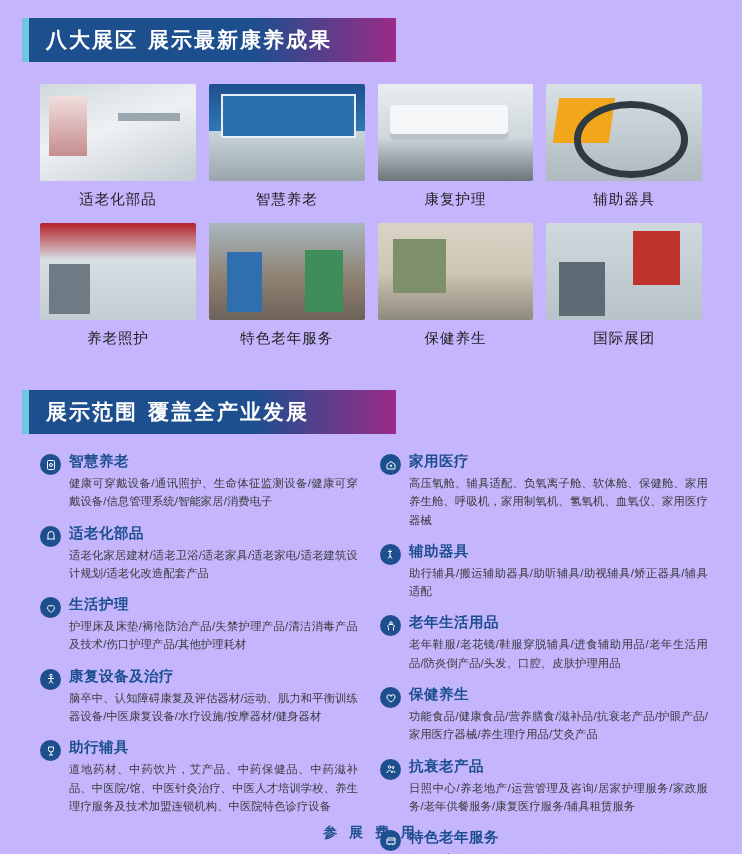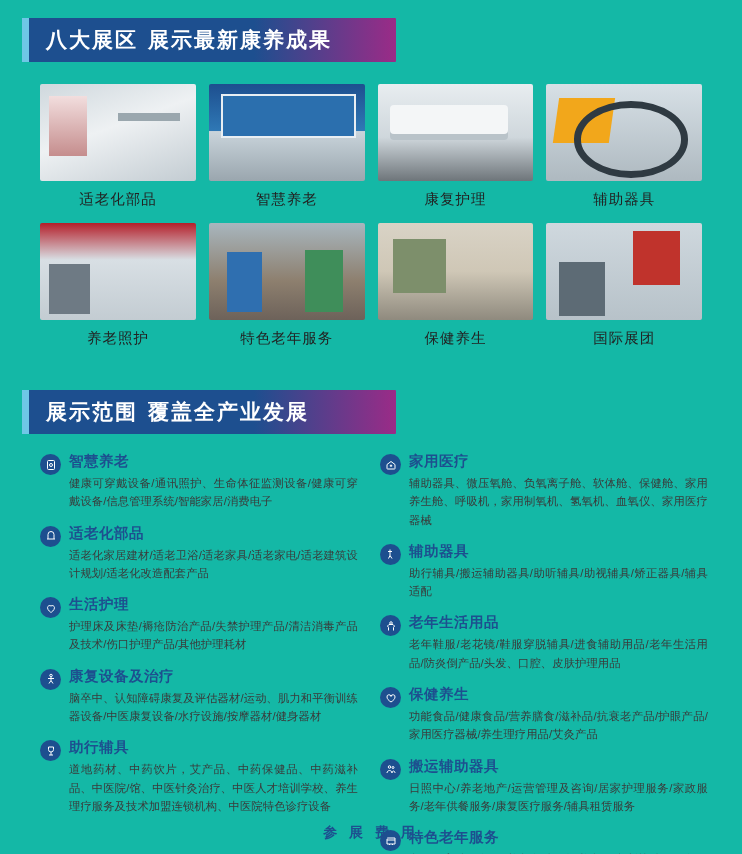--- a/index.html
+++ b/index.html
@@ -7,21 +7,21 @@
     margin: 0; padding: 0;
     width: 742px; height: 854px;
     background: #ffffff;
     font-family: "Liberation Sans", "DejaVu Sans", sans-serif;
   }
   .page {
     position: relative;
     width: 742px;
     height: 854px;
     overflow: hidden;
-    background: #14b8a6;
+    background: #c4b5fd;
   }
 
   
   .banner {
     position: relative;
     height: 44px;
     margin-left: 22px;
     width: 374px;
     background: linear-gradient(90deg, #1d4f8f 0%, #1d4f8f 62%, #9b2b87 100%);
     display: flex;
@@ -302,21 +302,21 @@
 
         <div class="entry">
           <span class="bullet">
             <svg width="12" height="12" viewBox="0 0 24 24" fill="none" stroke="#fff" stroke-width="2">
                 <path d="M4 11l8-6 8 6v8a1 1 0 01-1 1H5a1 1 0 01-1-1z"></path>
                 <path d="M12 11v5M9.5 13.5h5"></path>
               </svg>
           </span>
           <div class="entry-body">
             <div class="entry-title">家用医疗</div>
-            <div class="entry-desc">辅助器具、微压氧舱、负氧离子舱、软体舱、保健舱、家用养生舱、呼吸机，家用制氧机、氢氧机、血氧仪、家用医疗器械</div>
+            <div class="entry-desc">高压氧舱、辅具适配、负氧离子舱、软体舱、保健舱、家用养生舱、呼吸机，家用制氧机、氢氧机、血氧仪、家用医疗器械</div>
           </div>
         </div>
 
         <div class="entry">
           <span class="bullet">
             <svg width="12" height="12" viewBox="0 0 24 24" fill="none" stroke="#fff" stroke-width="2">
                 <path d="M10 3v12M10 15l-3 6M10 15l4 6M6 7h8"></path>
               </svg>
           </span>
           <div class="entry-body">
@@ -352,21 +352,21 @@
 
         <div class="entry">
           <span class="bullet">
             <svg width="12" height="12" viewBox="0 0 24 24" fill="none" stroke="#fff" stroke-width="2">
                 <circle cx="9" cy="8" r="2.5"></circle>
                 <circle cx="16" cy="9" r="2"></circle>
                 <path d="M4 20c0-3 2.5-5 5-5s5 2 5 5M14 20c0-2.5 1.5-4 3-4s3 1.5 3 4"></path>
               </svg>
           </span>
           <div class="entry-body">
-            <div class="entry-title">搬运辅助器具</div>
+            <div class="entry-title">抗衰老产品</div>
             <div class="entry-desc">日照中心/养老地产/运营管理及咨询/居家护理服务/家政服务/老年供餐服务/康复医疗服务/辅具租赁服务</div>
           </div>
         </div>
 
         <div class="entry">
           <span class="bullet">
             <svg width="12" height="12" viewBox="0 0 24 24" fill="none" stroke="#fff" stroke-width="2">
                 <path d="M4 6h16v12H4z"></path>
                 <path d="M4 10h16M9 18v2M15 18v2"></path>
               </svg>

